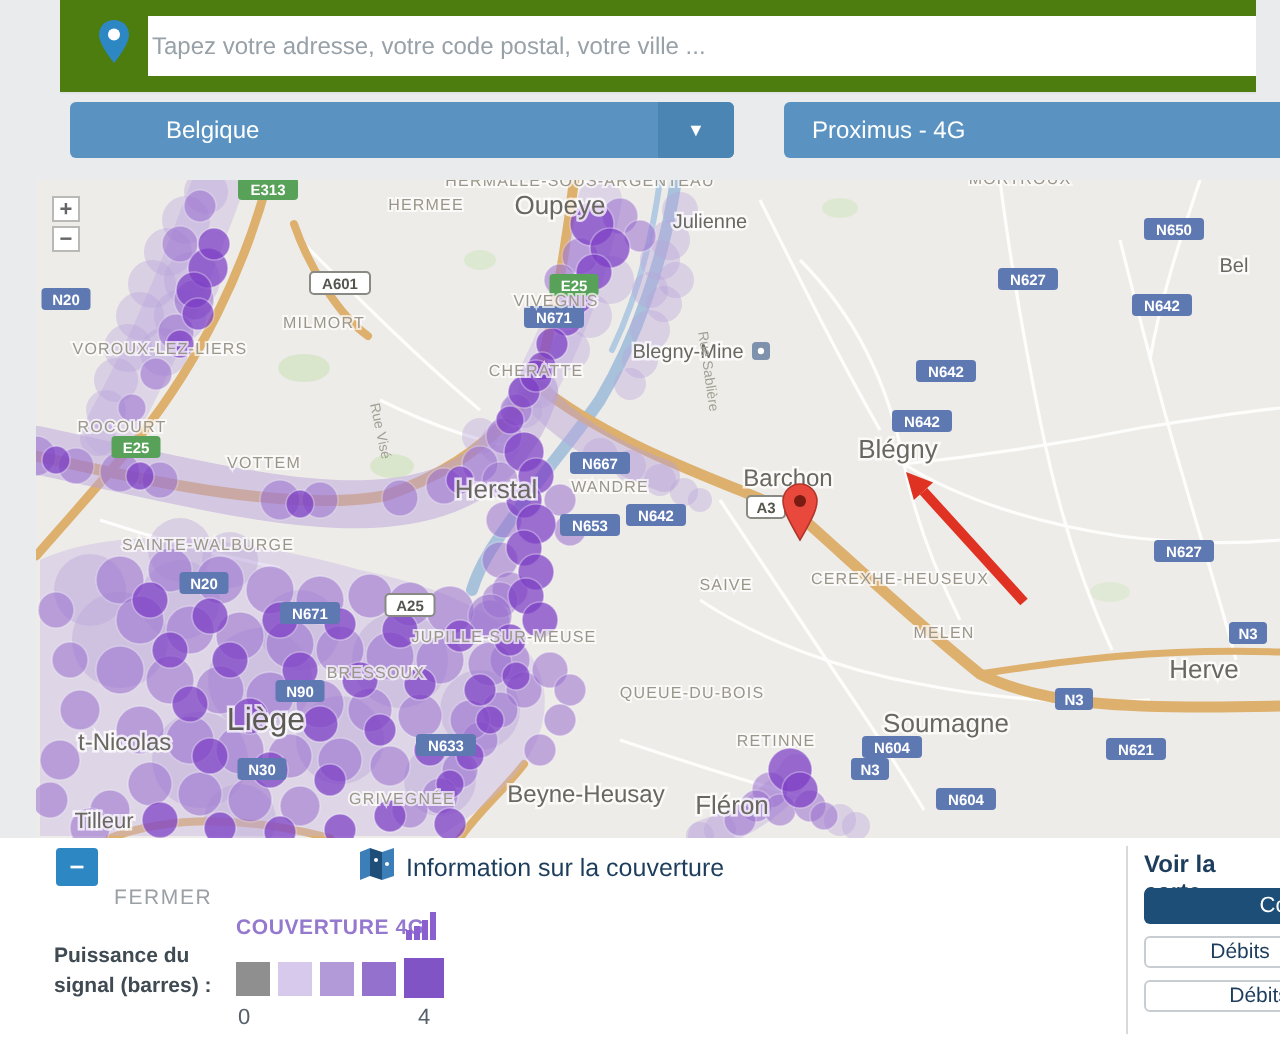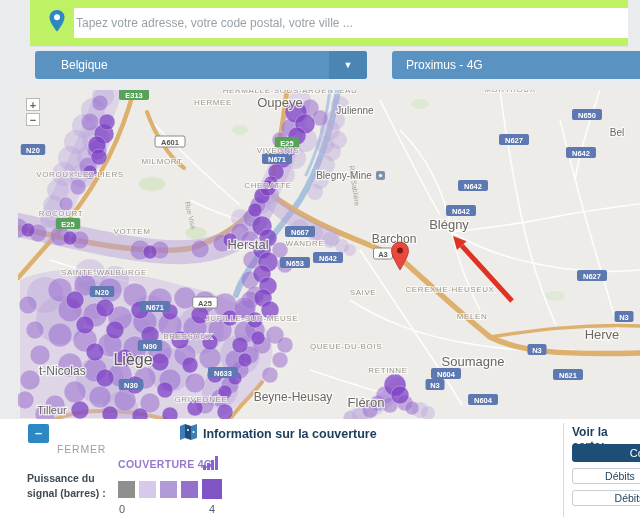--- a/index.html
+++ b/index.html
@@ -1,29 +1,29 @@
 <!DOCTYPE html>
 <html><head>
 <meta charset="utf-8">
 <style>
   html,body{margin:0;padding:0;}
   body{width:640px;height:519px;overflow:hidden;position:relative;background:#e9ebec;
        font-family:"Liberation Sans",sans-serif;}
   
   .topbar{position:absolute;left:0;top:0;width:640px;height:90px;background:#e9ebec;}
-  .searchwrap{position:absolute;left:30px;top:0;width:598px;height:46px;background:#bef264;
+  .searchwrap{position:absolute;left:30px;top:0;width:598px;height:46px;background:#4d7c0f;
               border-bottom:1px solid #dfe3e5;}
   .pin-icon{position:absolute;left:18px;top:9px;width:18px;height:24px;}
   .search-input{position:absolute;left:44px;top:8px;width:550px;height:28px;border:none;outline:none;
                 font-size:12px;color:#444;font-family:"Liberation Sans",sans-serif;}
   .search-input::placeholder{color:#98a1a8;}
   .dd{position:absolute;top:51px;height:28px;background:#5a93c2;border-radius:3px;color:#fff;
       font-size:12px;line-height:28px;cursor:pointer;}
   .dd-country{left:35px;width:332px;}
-  .dd-country .dd-label{padding-left:26px;border-radius:14px;}
+  .dd-country .dd-label{padding-left:48px;border-radius:14px;}
   .dd-network{left:392px;width:300px;}
   .dd-network .dd-label{padding-left:14px;}
   .dd-arrowbox{position:absolute;right:0;top:0;width:38px;height:28px;background:#4b85b4;
                border-radius:0 3px 3px 0;text-align:center;color:#fff;font-size:9px;line-height:28px;}
   
   .map{position:absolute;left:18px;top:90px;width:622px;height:329px;background:#eeece8;
        border-bottom:1px solid #c9c9c6;overflow:hidden;}
   .map svg{display:block;}
   .zoomctl{position:absolute;left:8px;top:8px;width:15px;}
   .zbtn{width:14px;height:13px;background:#fff;border:1px solid #b9b9b6;color:#666;
@@ -39,21 +39,21 @@
   .legend-title{position:absolute;left:27px;top:52px;font-size:10.5px;font-weight:bold;color:#3f4a52;line-height:1.45;}
   .cov-label{position:absolute;left:118px;top:39px;font-size:10.5px;font-weight:bold;
              letter-spacing:.3px;color:#9579cf;}
   .bars-icon{position:absolute;left:203px;top:37px;}
   .swatches{position:absolute;left:118px;top:60px;height:22px;}
   .sw{position:absolute;top:2px;width:17px;height:17px;}
   .sw.last{top:0;width:20px;height:20px;}
   .scale-min{position:absolute;left:119px;top:84px;font-size:11px;color:#55606a;}
   .scale-max{position:absolute;left:209px;top:84px;font-size:11px;color:#55606a;}
   .info-icon{position:absolute;left:180px;top:4px;}
-  .info-title{position:absolute;left:203px;top:8px;font-size:12.5px;font-weight:bold;color:#1d3d5c;}
+  .info-title{position:absolute;left:203px;top:8px;font-size:12.5px;font-weight:normal;color:#1d3d5c;}
   .info-text{position:absolute;left:207px;top:30px;width:316px;font-size:11px;color:#5c6670;line-height:1.42;}
   .vdivider{position:absolute;left:563px;top:4px;width:1px;height:94px;background:#d6dadd;}
   .rp-title{position:absolute;left:572px;top:6px;font-size:12px;font-weight:bold;color:#1d3d5c;}
   .rp-btn{position:absolute;left:572px;text-align:center;border-radius:3px;cursor:pointer;
           font-size:10.5px;box-sizing:border-box;}
   .rp-btn.primary{top:25px;width:170px;height:18px;background:#1c4e77;color:#fff;line-height:18px;font-size:11px;}
   .rp-btn.secondary{background:#fff;border:1px solid #c8cdd2;color:#1d3d5c;height:16px;line-height:14px;}
   .rp-btn.sec1{top:49px;width:96px;}
   .rp-btn.sec2{top:71px;width:115px;}
 </style>

